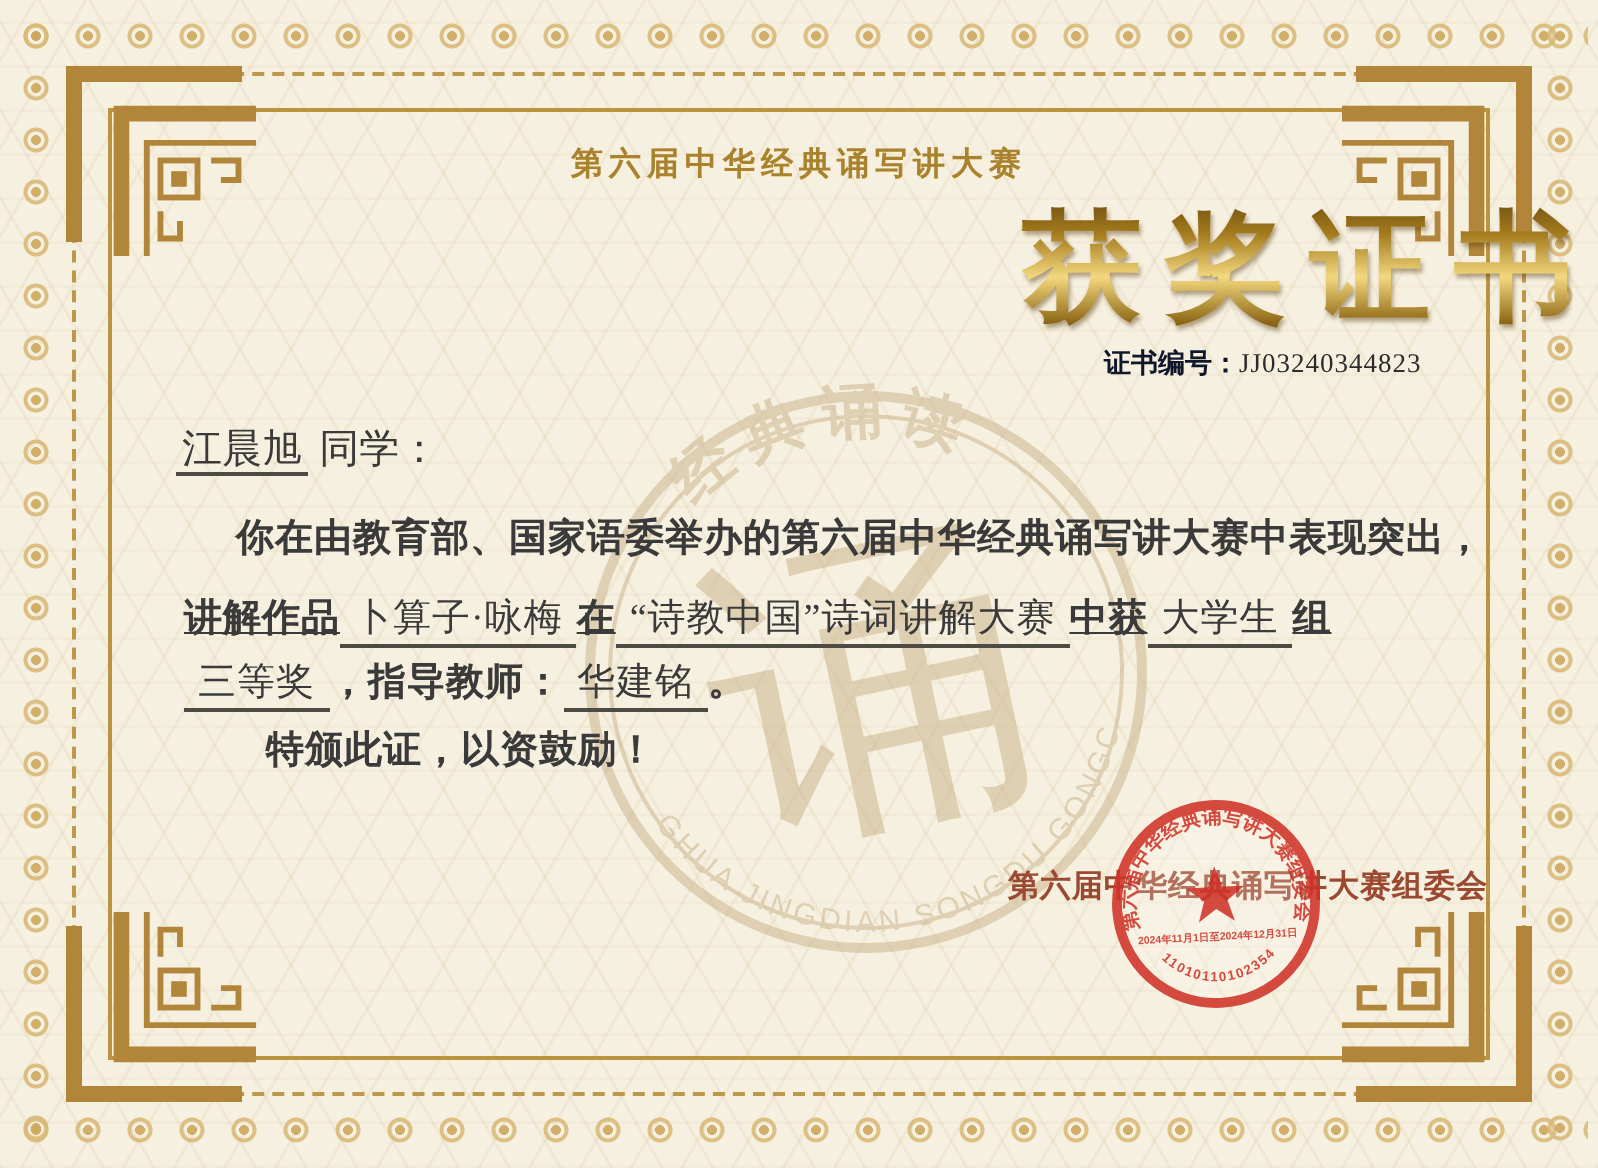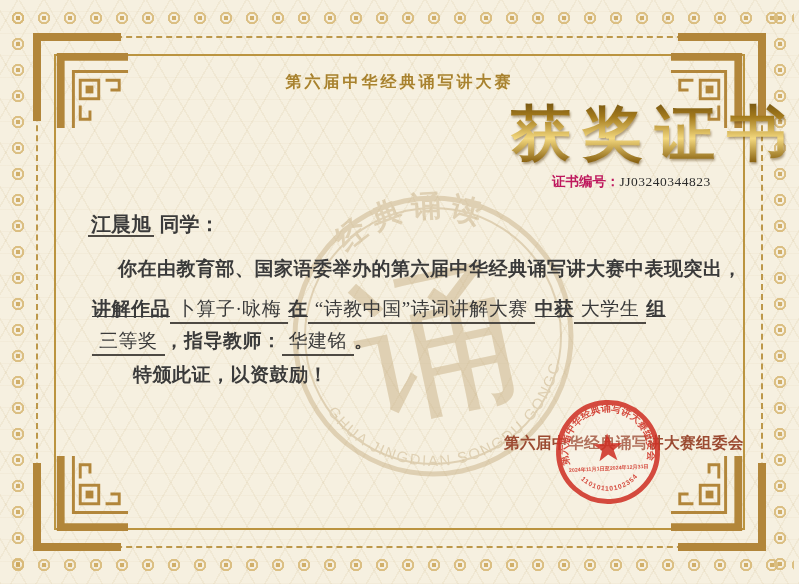--- a/index.html
+++ b/index.html
@@ -49,24 +49,24 @@
   }
   .big-title{
     position:absolute;top:94px;left:0;width:100%;text-align:right;z-index:3;
     font-family:Liberation Sans, sans-serif;
     font-size:60px;font-weight:700;letter-spacing:12px;
     background:linear-gradient(180deg,#5e430e 0%,#a37a1c 28%,#f3d87e 55%,#8a6312 84%,#6b4c0e 100%);
     -webkit-background-clip:text;background-clip:text;color:transparent;
     filter:drop-shadow(1px 2px 1px rgba(90,60,10,.45));
   }
   .certno{position:absolute;top:173px;left:552px;z-index:3;font-size:13.5px;}
-  .certno .lbl{color:#be185d;font-weight:700;}
+  .certno .lbl{color:#0f172a;font-weight:700;}
   .certno .val{color:#2c2c2c;font-family:"Liberation Serif","DejaVu Serif",serif;letter-spacing:.5px;}
   
-  .name-line{position:absolute;top:211px;left:88px;z-index:3;font-size:20px;font-weight:700;}
+  .name-line{position:absolute;top:211px;left:88px;z-index:3;font-size:20px;font-weight:400;}
   .uname{border-bottom:2px solid #4e4a44;padding:0 3px;}
   .bline{position:absolute;z-index:3;font-size:19px;font-weight:600;letter-spacing:.5px;white-space:nowrap;}
   .l1{top:256px;left:118px;}
   .l2{top:296px;left:92px;text-decoration:underline;}
   .l3{top:328px;left:92px;}
   .l4{top:362px;left:133px;}
   .uline{
     display:inline-block;padding:0 7px;border-bottom:2px solid #4e4a44;
     font-family:"Liberation Serif","DejaVu Serif",serif;font-weight:500;
   }

